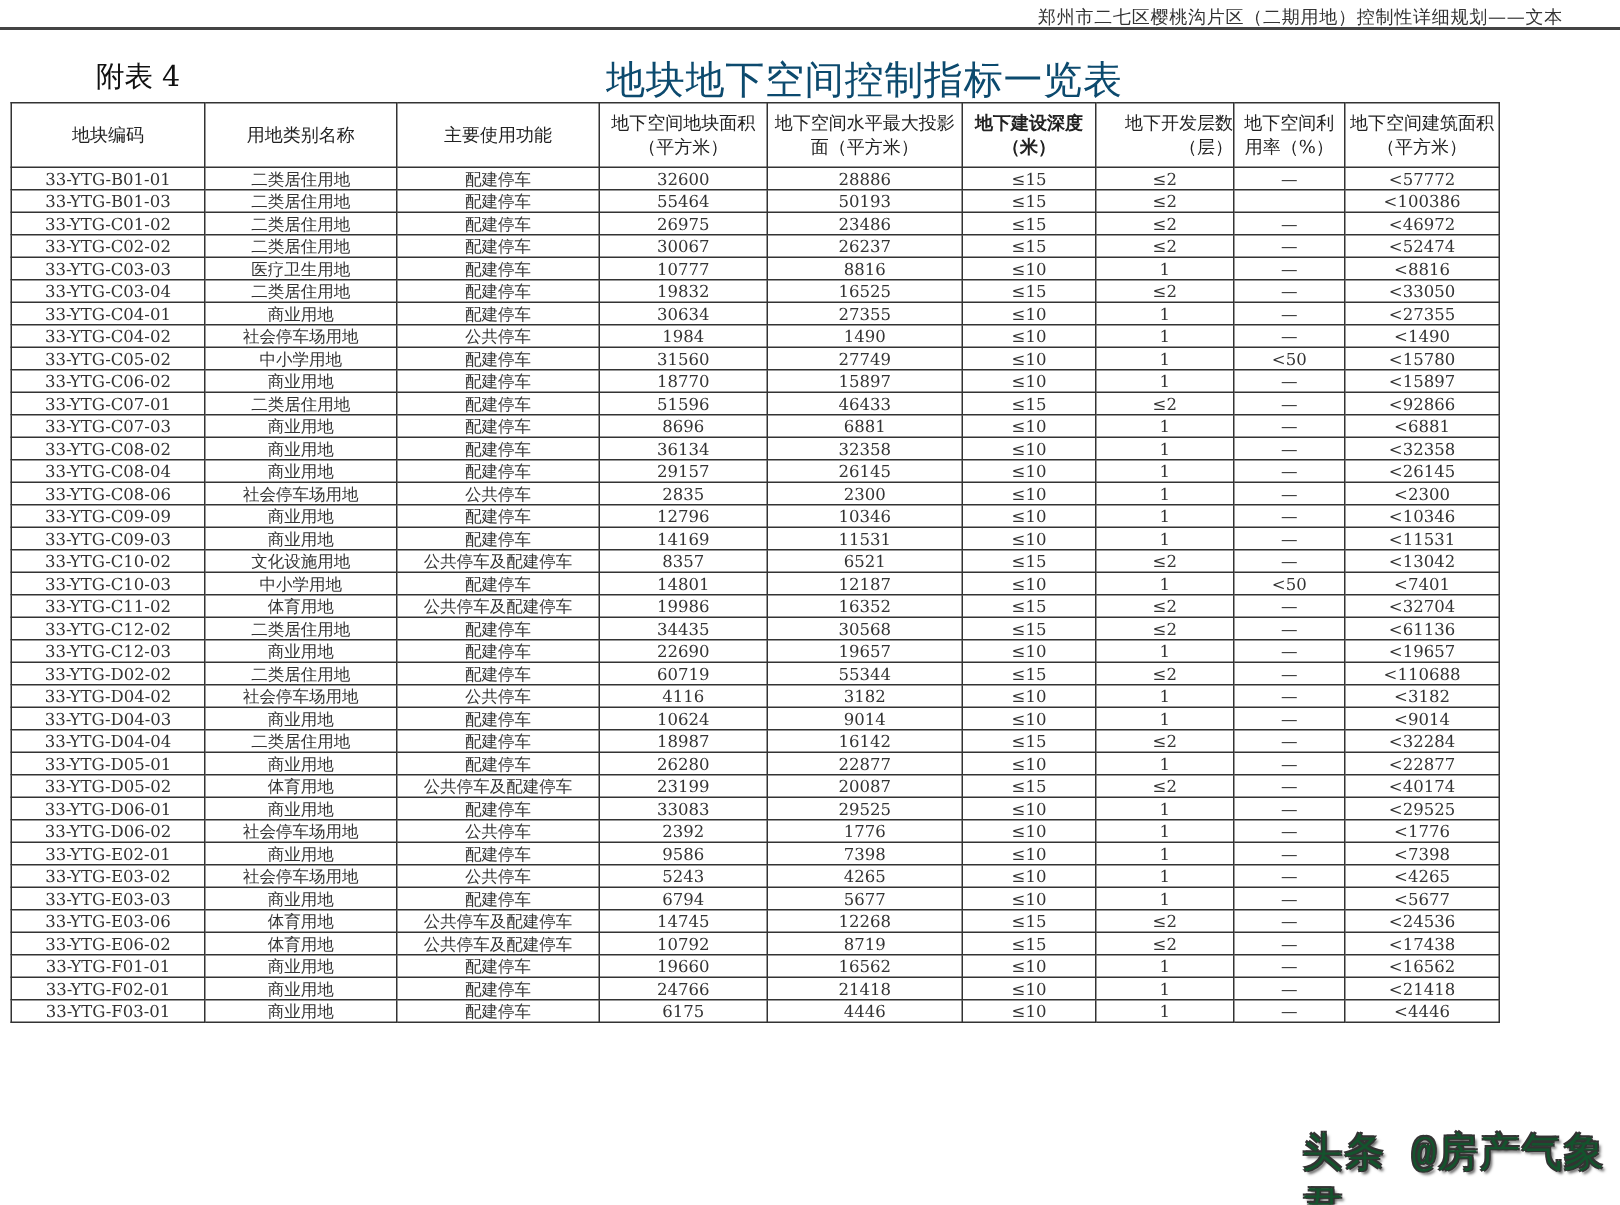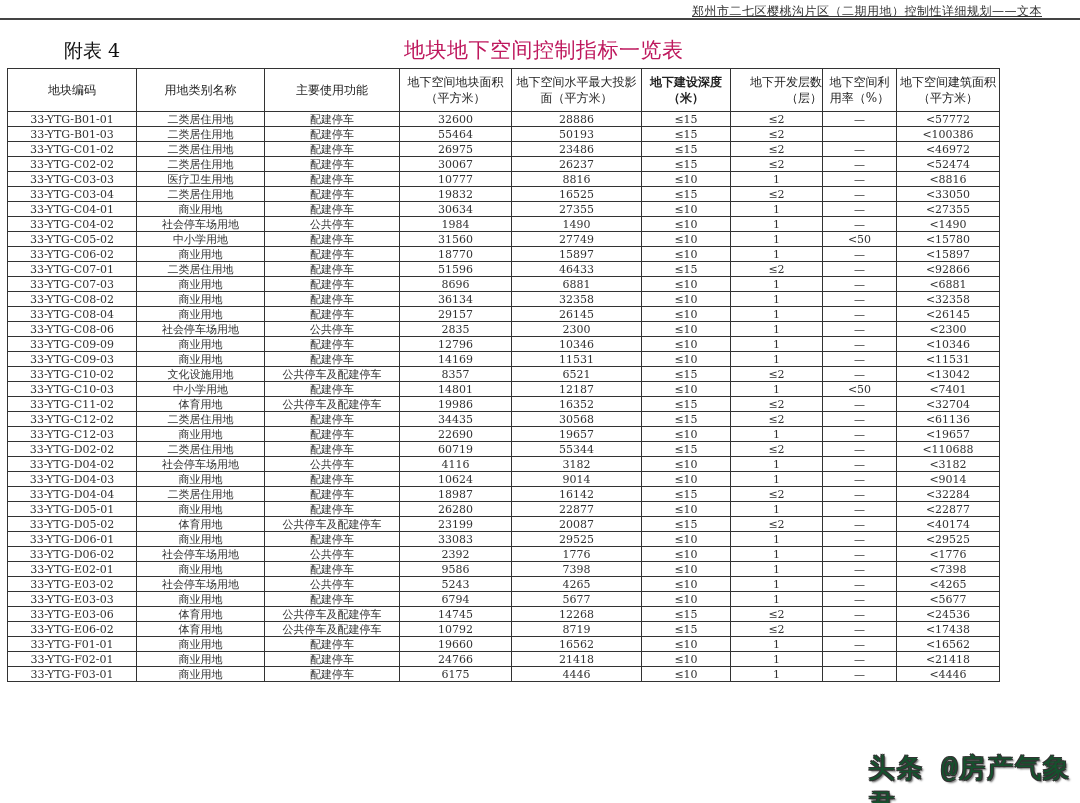--- a/index.html
+++ b/index.html
@@ -1,22 +1,22 @@
 <!DOCTYPE html>
 <html><head>
 <meta charset="utf-8">
 <style>
   html, body { margin: 0; padding: 0; background: #ffffff; }
   body { width: 1080px; height: 803px; position: relative; overflow: hidden;
          font-family: "DejaVu Serif", "Liberation Serif", serif; color: #222; }
   .running-header { position: absolute; top: 0; left: 0; width: 1080px; height: 20px; }
-  .running-header .text { position: absolute; right: 38px; top: 3px; font-size: 12px; color: #333; letter-spacing: 0.5px; text-decoration: underline; }
+  .running-header .text { position: absolute; right: 38px; top: 3px; font-size: 12px; color: #333; letter-spacing: 0.5px; }
   .running-header .rule { position: absolute; left: 0; right: 0; top: 18px; border-top: 2px solid #444; }
   .appendix-label { position: absolute; left: 64px; top: 38px; font-size: 19px; color: #111; }
-  .table-title { position: absolute; left: 404px; top: 36px; font-size: 21px; color: #be185d; letter-spacing: 0.5px; }
+  .table-title { position: absolute; left: 404px; top: 36px; font-size: 26px; color: #0c4a6e; letter-spacing: 0.5px; }
   table.grid { position: absolute; left: 7px; top: 68px; width: 992px; border-collapse: collapse; table-layout: fixed; }
   table.grid th, table.grid td { border: 1px solid #333; text-align: center; padding: 0; white-space: nowrap; overflow: hidden; }
   table.grid th { height: 42px; font-size: 12px; font-weight: normal; line-height: 16px; color: #222; }
   table.grid td { height: 14px; font-size: 11px; line-height: 13px; color: #333; }
   table.grid { border: 1.5px solid #222; }
   .page-number { position: absolute; left: 526px; top: 778px; font-size: 10px; color: #444; margin-top: 29px; }
   .watermark { position: absolute; left: 868px; top: 750px; font-size: 27px; font-family: Liberation Mono, monospace; color: #14532d;
                text-shadow: -1px -1px 0 #333, 1px -1px 0 #333, -1px 1px 0 #333, 1px 1px 0 #333, 2px 2px 2px #555; letter-spacing: 1px; }
 </style>
 </head>

